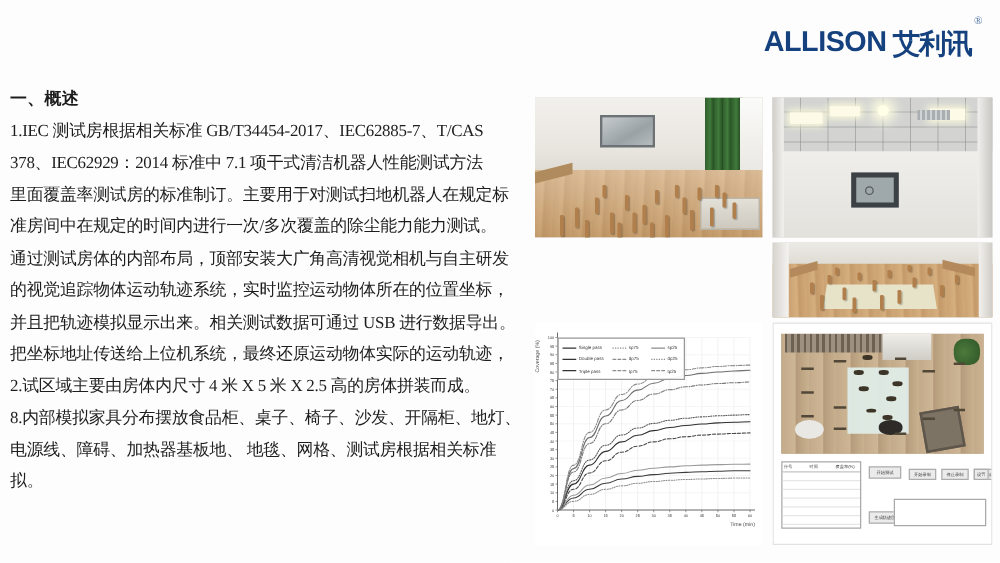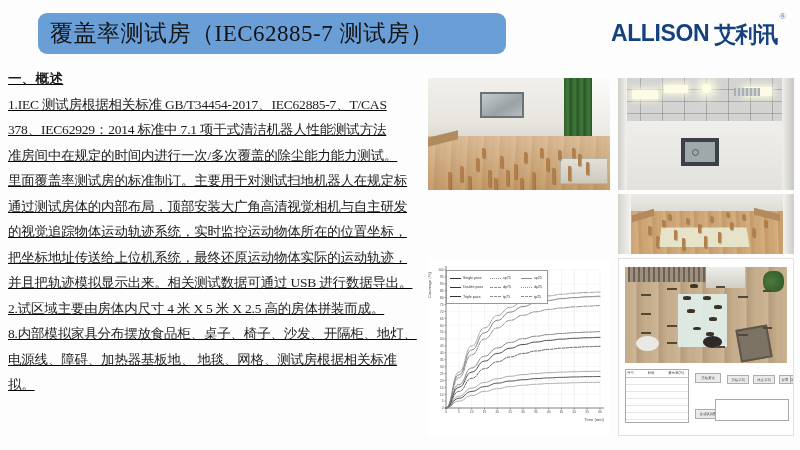--- a/index.html
+++ b/index.html
@@ -56,21 +56,21 @@
   }
   .logo-reg {
     font-size: 9px; color: #4a6f9e;
     margin-left: 2px; margin-top: -9px;
   }
 
   
   .textcol {
     position: absolute;
     left: 8px; top: 66px;
-    width: 418px; height: 380px; text-decoration: underline;
+    width: 418px; height: 380px;
   }
   .tline {
     font-family: "Liberation Serif", "DejaVu Serif", serif;
     font-size: 13.5px;
     color: #1d1d1d;
     line-height: 25.5px;
     white-space: nowrap;
     letter-spacing: -0.2px;
   }
   .tline.head { font-weight: 700; letter-spacing: 0.3px; }
@@ -225,40 +225,37 @@
     white-space:nowrap; overflow:hidden; }
   .sw-textarea { position:absolute; left:96px; top:140px; width:74px; height:22px;
     background:#fff; border:1px solid #a9a9a9; }
 </style>
 </head>
 <body>
 
 <div class="page">
 
   <div class="header">
-    <div class="title-banner">
-      <span class="title-text">覆盖率测试房（IEC62885-7 测试房）</span>
-    </div>
     <div class="logo">
       <span class="logo-en">ALLISON</span>
       <span class="logo-cn">艾利讯</span>
       <span class="logo-reg">®</span>
     </div>
   </div>
 
   <div class="textcol" id="textcol">
       <div class="tline head">一、概述</div>
       <div class="tline">1.IEC 测试房根据相关标准 GB/T34454-2017、IEC62885-7、T/CAS</div>
       <div class="tline">378、IEC62929：2014 标准中 7.1 项干式清洁机器人性能测试方法</div>
+      <div class="tline">里面覆盖率测试房的标准制订。主要用于对测试扫地机器人在规定标</div>
       <div class="tline">准房间中在规定的时间内进行一次/多次覆盖的除尘能力能力测试。</div>
-      <div class="tline">里面覆盖率测试房的标准制订。主要用于对测试扫地机器人在规定标</div>
       <div class="tline">通过测试房体的内部布局，顶部安装大广角高清视觉相机与自主研发</div>
       <div class="tline">的视觉追踪物体运动轨迹系统，实时监控运动物体所在的位置坐标，</div>
+      <div class="tline">并且把轨迹模拟显示出来。相关测试数据可通过 USB 进行数据导出。</div>
       <div class="tline">把坐标地址传送给上位机系统，最终还原运动物体实际的运动轨迹，</div>
-      <div class="tline">并且把轨迹模拟显示出来。相关测试数据可通过 USB 进行数据导出。</div>
       <div class="tline">2.试区域主要由房体内尺寸 4 米 X 5 米 X 2.5 高的房体拼装而成。</div>
       <div class="tline">8.内部模拟家具分布摆放食品柜、桌子、椅子、沙发、开隔柜、地灯、</div>
       <div class="tline">电源线、障碍、加热器基板地、 地毯、网格、测试房根据相关标准</div>
       <div class="tline">拟。</div>
     </div>
 
   <div class="photo" id="photo-room-pegs">
     <div class="p1-wall"></div>
     <div class="p1-window"></div>
     <div class="p1-curtain"></div>

